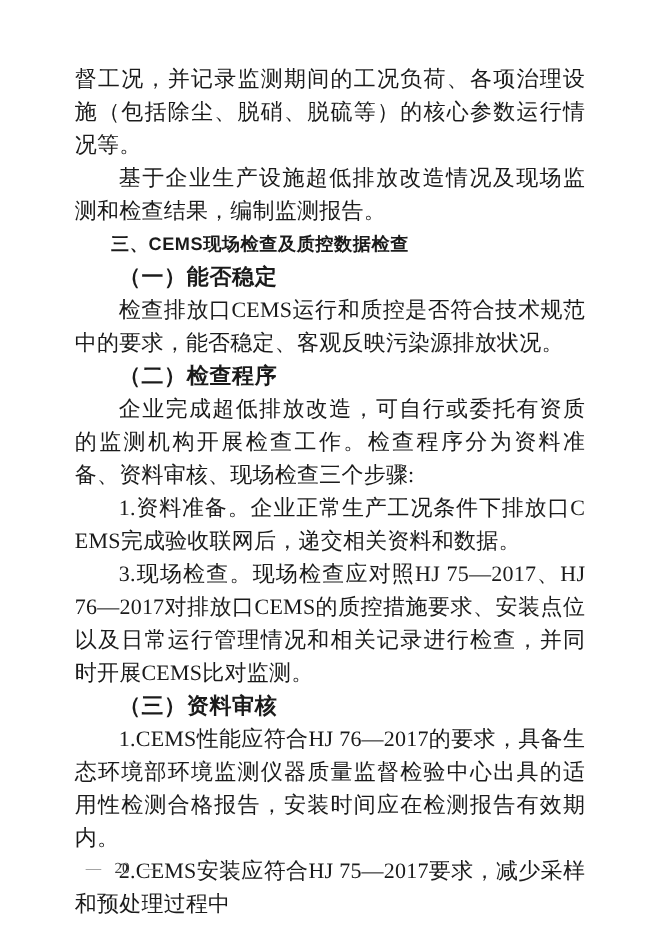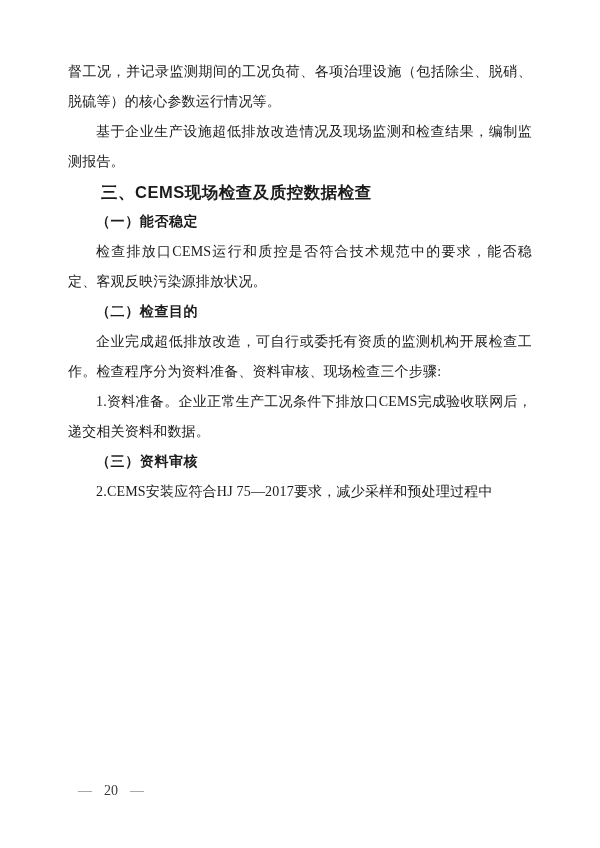--- a/index.html
+++ b/index.html
@@ -17,21 +17,21 @@
   }
   .content {
     position: absolute;
     left: 68px;
     top: 57px;
     width: 464px;
     color: #1b1b1b;
   }
   .content p {
     margin: 0;
-    font-size: 14px;
+    font-size: 20px;
     line-height: 30px;
     text-align: justify;
     text-justify: inter-ideograph;
     word-break: break-all;
     letter-spacing: 0.2px;
   }
   .indent {
     text-indent: 2em;
   }
   .h1 {
@@ -69,24 +69,26 @@
 <body>
 
 <div class="page">
 
   <div class="content">
     <p>督工况，并记录监测期间的工况负荷、各项治理设施（包括除尘、脱硝、脱硫等）的核心参数运行情况等。</p>
     <p class="indent">基于企业生产设施超低排放改造情况及现场监测和检查结果，编制监测报告。</p>
     <p class="indent h1">三、CEMS现场检查及质控数据检查</p>
     <p class="indent h2">（一）能否稳定</p>
     <p class="indent">检查排放口CEMS运行和质控是否符合技术规范中的要求，能否稳定、客观反映污染源排放状况。</p>
-    <p class="indent h2">（二）检查目的</p>
+    <p class="indent h2">（二）检查程序</p>
     <p class="indent">企业完成超低排放改造，可自行或委托有资质的监测机构开展检查工作。检查程序分为资料准备、资料审核、现场检查三个步骤:</p>
     <p class="indent">1.资料准备。企业正常生产工况条件下排放口CEMS完成验收联网后，递交相关资料和数据。</p>
+    <p class="indent">3.现场检查。现场检查应对照HJ 75—2017、HJ 76—2017对排放口CEMS的质控措施要求、安装点位以及日常运行管理情况和相关记录进行检查，并同时开展CEMS比对监测。</p>
     <p class="indent h2">（三）资料审核</p>
+    <p class="indent">1.CEMS性能应符合HJ 76—2017的要求，具备生态环境部环境监测仪器质量监督检验中心出具的适用性检测合格报告，安装时间应在检测报告有效期内。</p>
     <p class="indent">2.CEMS安装应符合HJ 75—2017要求，减少采样和预处理过程中</p>
   </div>
 
   <div class="footer">
     <span class="dash">—</span>
     <span class="num">20</span>
     <span class="dash">—</span>
   </div>
 
 </div>

